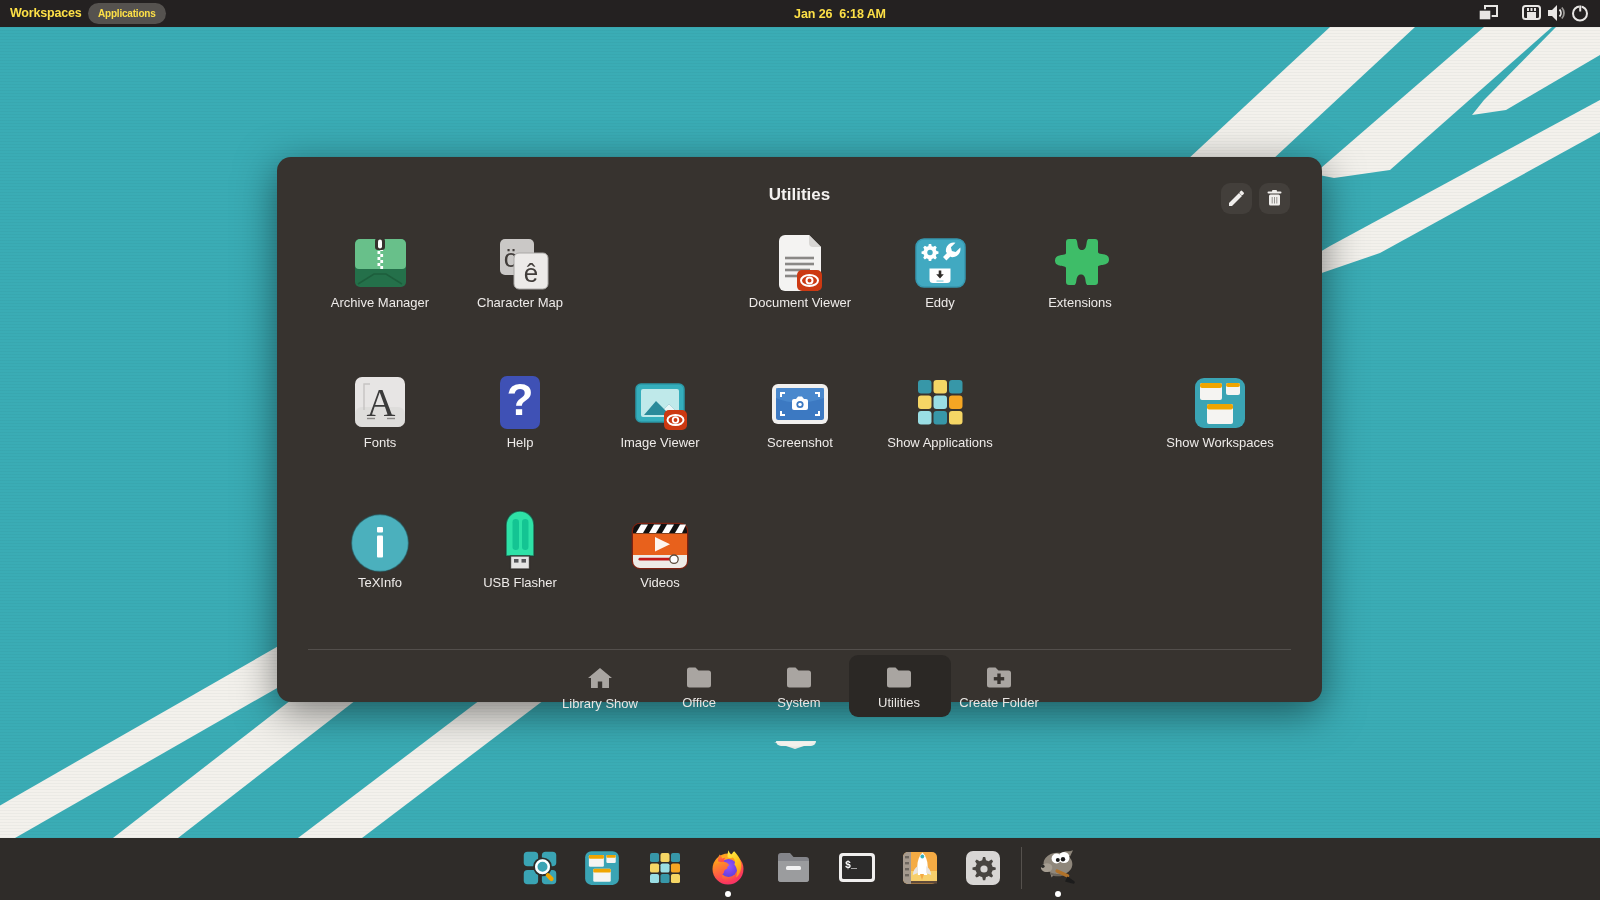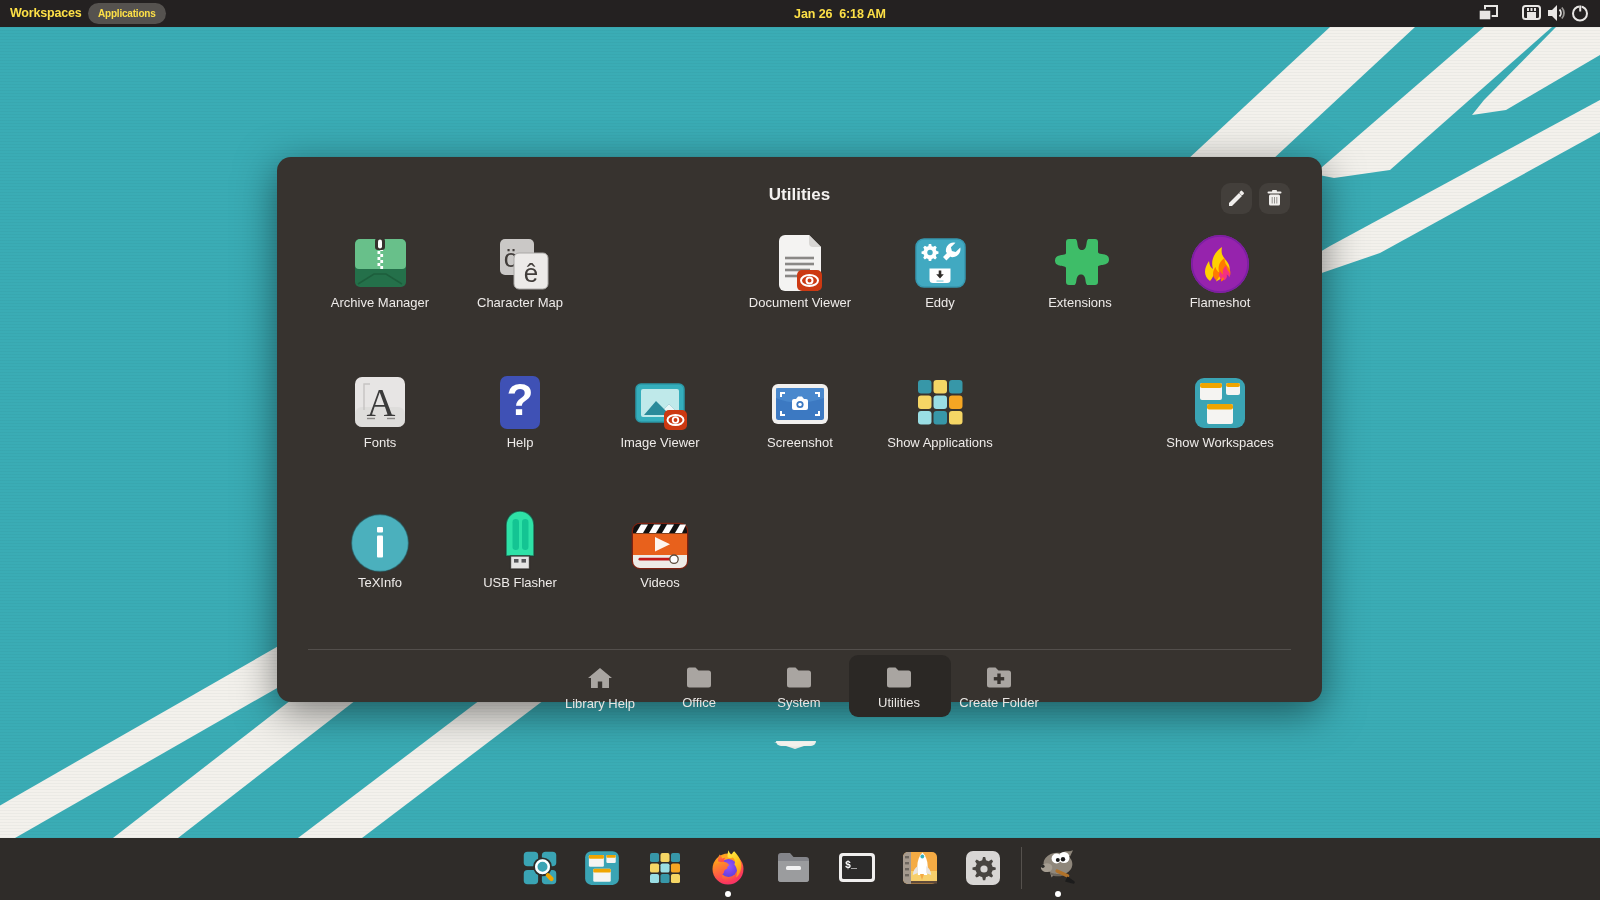--- a/index.html
+++ b/index.html
@@ -168,30 +168,20 @@
 <rect x="28.5" y="49.3" width="7" height="1.5" fill="#9fd6e2"></rect>
       </svg>
       <span class="lb">Eddy</span>
     </div>
 <div class="cell" style="left:737px;top:74px">
       <svg class="ic" width="64" height="64" viewBox="0 0 64 64">
         <path d="M 21 8 H 27 C 31 8 27.5 19 34 19 C 40.5 19 37 8 41 8 H 47 Q 50 8 50 11 V 21 C 50 24.5 61 21 61 28.5 C 61 36 50 32.5 50 36 V 51 Q 50 54 47 54 H 40 C 36 54 39.5 43.5 33 43.5 C 26.5 43.5 30 54 26 54 H 21 Q 18 54 18 51 V 37 C 18 33.5 7 37 7 29.5 C 7 22 18 25.5 18 22 V 11 Q 18 8 21 8 Z" fill="#3ebd68"></path>
       </svg>
       <span class="lb">Extensions</span>
     </div>
-<div class="cell" style="left:877px;top:74px">
-      <svg class="ic" width="64" height="64" viewBox="0 0 64 64">
-        <circle cx="32" cy="33" r="29" fill="#9623ad"></circle>
-        <circle cx="32" cy="33" r="28" fill="none" stroke="#7b1fa2" stroke-width="1.6"></circle>
-<path d="M22 50 c-7 -5 -6 -13 -1 -20 c.5 4.5 1.8 6.5 4 8 c-2.5 -8 .5 -16 9 -22 c-1.5 7.5 1.5 10 4.8 14.2 c3.4 4.4 3.8 9 1.4 13 c-1 -3.6 -2.6 -5 -5 -6.2 c1.8 6.4 -1.2 11 -7 13.4 c.8 -3.2 .2 -5.4 -2 -7.8 c-1.2 3.2 -2.4 5.6 -4.2 7.4 Z" fill="#ffd000"></path>
-<path d="M28.5 49.5 c-4.5 -3.5 -4.5 -8.5 -1 -13.5 c.8 3 1.8 4.2 3.6 5.2 c-1.6 -6 .6 -11 5.6 -14.5 c-.4 5 1.6 7 3.8 9.8 c2.2 2.9 2.6 6.3 1 9.1 c-1 -2.4 -2.2 -3.5 -4 -4.4 c1.2 4.4 -.8 7.6 -4.6 9.4 c.4 -2.2 0 -3.8 -1.6 -5.5 c-.8 2 -1.6 3.4 -2.8 4.4 Z" fill="#ff7a00"></path>
-<path d="M33.5 48.5 c-2.8 -2.2 -3 -5.2 -1 -8.4 c.6 1.8 1.2 2.6 2.4 3.3 c-1 -3.8 .4 -6.8 3.4 -9 c-.2 3.2 1 4.4 2.4 6.2 c1.4 1.8 1.6 4 .6 5.8 c-.7 -1.5 -1.4 -2.2 -2.6 -2.8 c.8 2.8 -.4 4.8 -2.9 6 c.2 -1.4 0 -2.4 -1 -3.5 c-.5 1.2 -1 2 -1.3 2.4 Z" fill="#f5317f"></path>
-      </svg>
-      <span class="lb">Flameshot</span>
-    </div>
 <div class="cell" style="left:37px;top:214px">
       <svg class="ic" width="64" height="64" viewBox="0 0 64 64">
         <rect x="7" y="6" width="50" height="50" rx="7" fill="#e7e5e4"></rect>
         <rect x="7" y="36" width="50" height="20" rx="7" fill="#d9d7d5" opacity=".6"></rect>
 <text x="33" y="45" font-size="40" fill="#3b3b3b" text-anchor="middle" font-family="Liberation Serif">A</text>
 <g stroke="#8a8886" stroke-width="1.4">
           <line x1="19" y1="47.5" x2="27" y2="47.5"></line>
           <line x1="39" y1="47.5" x2="47" y2="47.5"></line>
         </g>
 <g stroke="#c6c4c2" stroke-width="1.4" fill="none">
@@ -308,21 +298,21 @@
 <rect x="10.5" y="46.8" width="36" height="2.8" rx="1.4" fill="#c01818"></rect>
 <circle cx="46" cy="48.2" r="4.2" fill="#fff"></circle>
         <circle cx="46" cy="48.2" r="4.2" fill="none" stroke="#5c4a3a" stroke-width="1.3"></circle>
       </svg>
       <span class="lb">Videos</span>
     </div>
   <div id="sep"></div>
   <div id="catsel"></div>
   <div class="cat" style="left:273px"><svg class="ci" width="26" height="22" viewBox="0 0 26 22">
         <path d="M13 1 L25 11 h-3 v10 h-6.8 v-6.5 h-4.4 v6.5 H4 V11 H1 Z" fill="#a9a5a1"></path>
-      </svg><span class="lb">Library Help</span></div>
+      </svg><span class="lb">Library Show</span></div>
 <div class="cat" style="left:372px"><svg class="ci" width="26" height="21" viewBox="0 0 26 21">
         <path d="M1 3 a2.5 2.5 0 0 1 2.5 -2.5 h6 l3 3 h10 a2.5 2.5 0 0 1 2.5 2.5 v12 a2.5 2.5 0 0 1 -2.5 2.5 h-19 a2.5 2.5 0 0 1 -2.5 -2.5 Z" fill="#a9a5a1"></path>
       </svg><span class="lb">Office</span></div>
 <div class="cat" style="left:472px"><svg class="ci" width="26" height="21" viewBox="0 0 26 21">
         <path d="M1 3 a2.5 2.5 0 0 1 2.5 -2.5 h6 l3 3 h10 a2.5 2.5 0 0 1 2.5 2.5 v12 a2.5 2.5 0 0 1 -2.5 2.5 h-19 a2.5 2.5 0 0 1 -2.5 -2.5 Z" fill="#a9a5a1"></path>
       </svg><span class="lb">System</span></div>
 <div class="cat" style="left:572px"><svg class="ci" width="26" height="21" viewBox="0 0 26 21">
         <path d="M1 3 a2.5 2.5 0 0 1 2.5 -2.5 h6 l3 3 h10 a2.5 2.5 0 0 1 2.5 2.5 v12 a2.5 2.5 0 0 1 -2.5 2.5 h-19 a2.5 2.5 0 0 1 -2.5 -2.5 Z" fill="#a9a5a1"></path>
       </svg><span class="lb">Utilities</span></div>
 <div class="cat" style="left:672px"><svg class="ci" width="26" height="21" viewBox="0 0 26 21">

